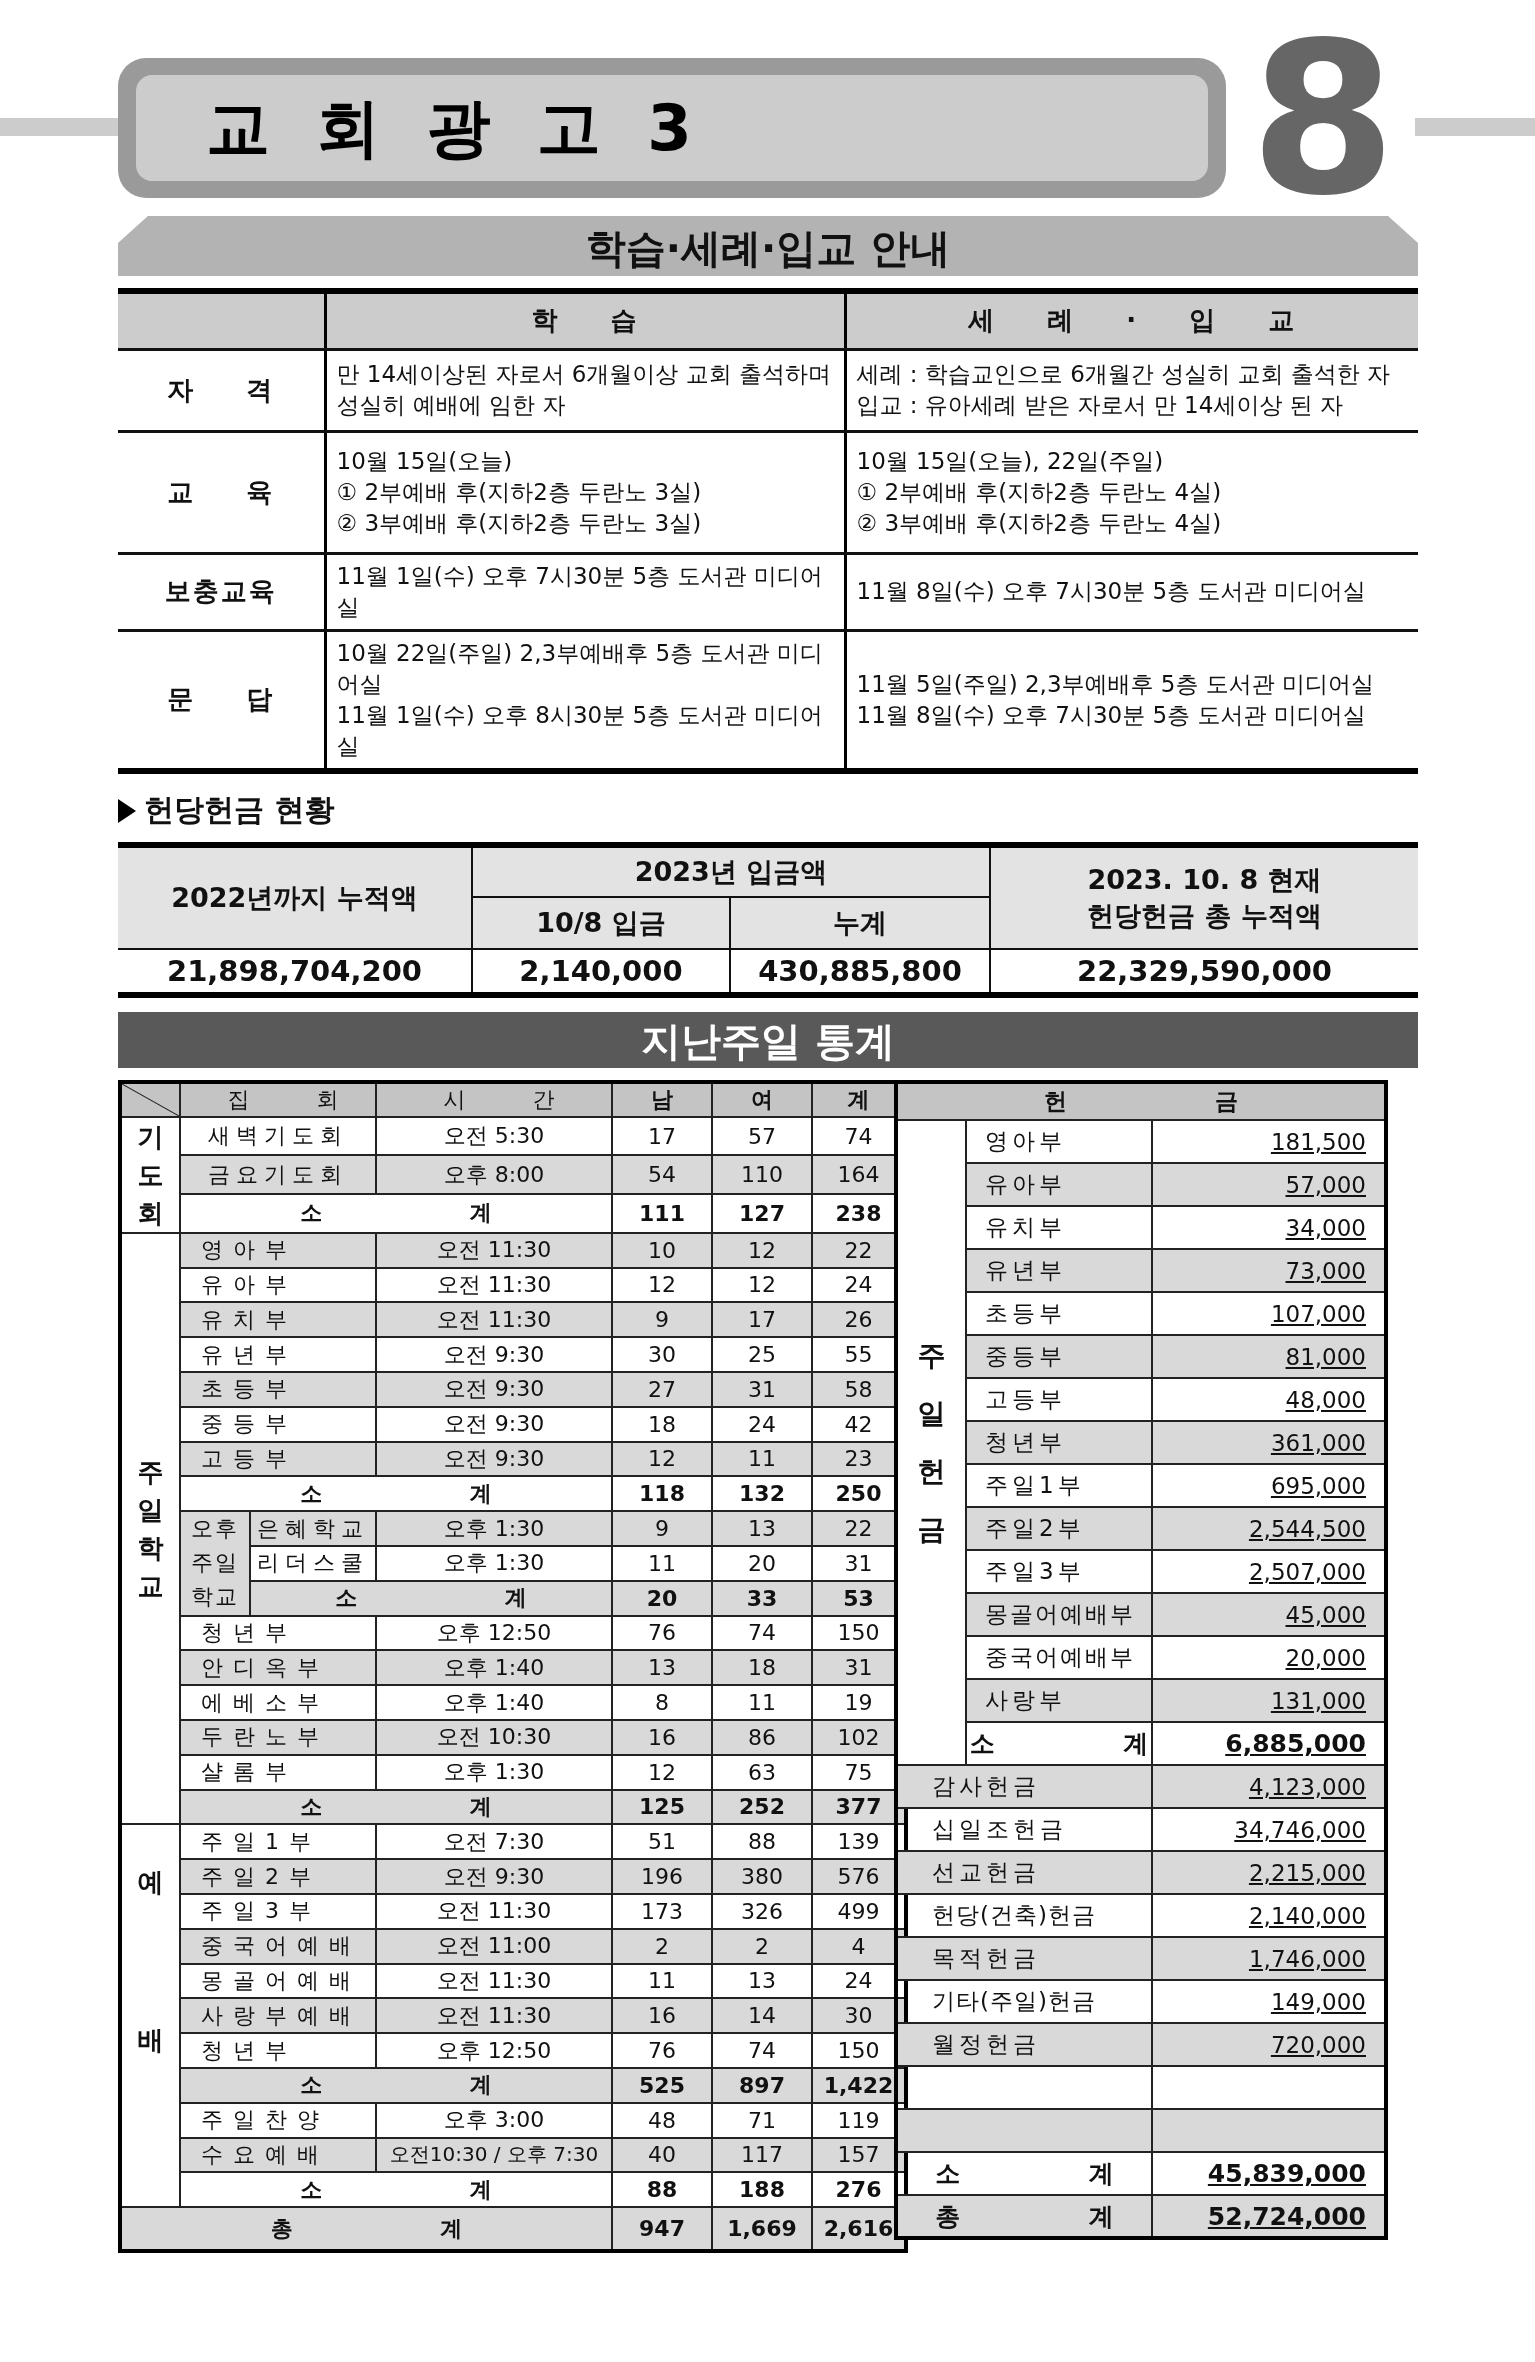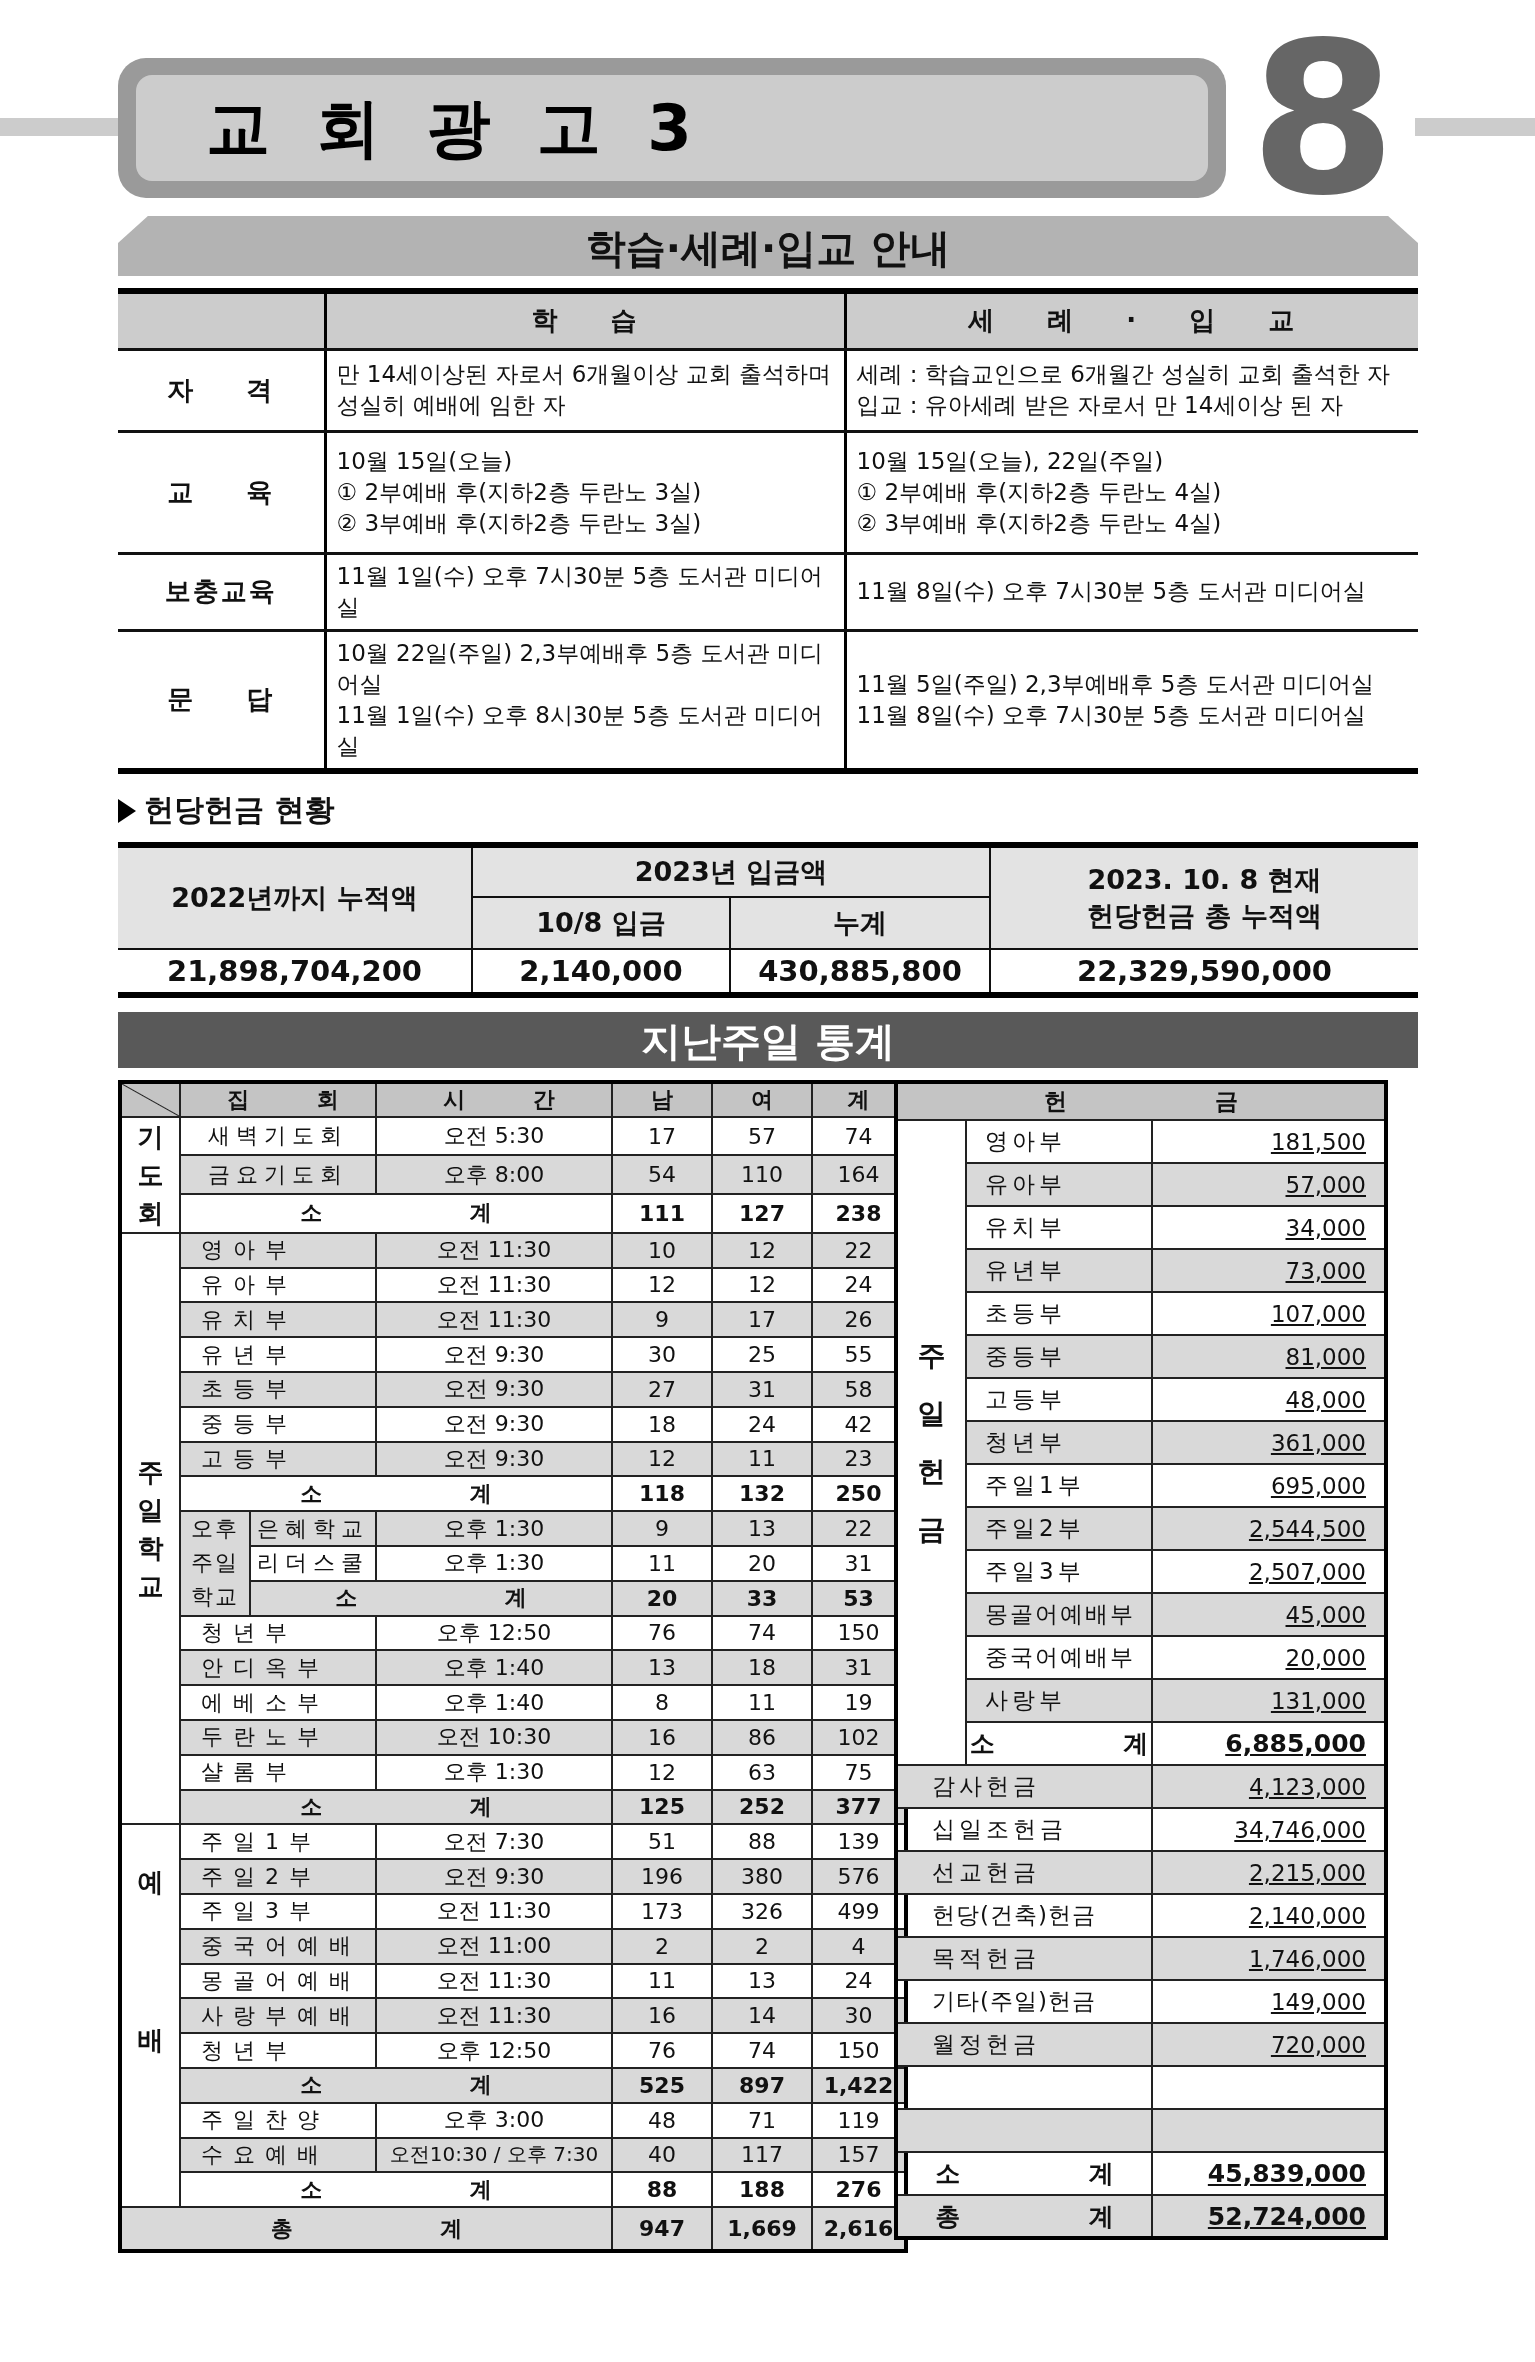--- a/index.html
+++ b/index.html
@@ -53,21 +53,21 @@
   .band2 { position: absolute; left: 118px; top: 1012px; width: 1300px; height: 56px; background: #595959; }
   .band2-title { position: absolute; left: 0; right: 0; top: 2px; text-align: center; color: #fff; font-size: 40px; font-weight: bold; }
 
   
   .t3 { left: 118px; top: 1080px; width: 790px; border: 4px solid #000; }
   .t3 td { height: 34.8px; font-size: 22px; padding: 0; border: 2px solid #222; }
   .t3 .b { font-weight: bold; }
   .t3 .grp { font-weight: bold; font-size: 26px; line-height: 38px; background: #fff; }
   .t3 .nm { letter-spacing: 10px; text-align: justify; text-align-last: justify; padding: 0 14px 0 20px; }
   .t3 .nm2 { letter-spacing: 6px; padding: 0 6px; }
-  .t3 .hd { background: #c4c4c4; font-weight: bold; letter-spacing: 30px; padding-left: 40px; }
+  .t3 .hd { background: #c4c4c4; font-weight: normal; letter-spacing: 30px; padding-left: 40px; }
   .t3 .hdn { background: #c4c4c4; font-weight: bold; }
   .t3 .sum { font-weight: bold; word-spacing: 140px; }
   .t3 .diag { background: linear-gradient(to top right, #c4c4c4 calc(50% - 1px), #222 50%, #c4c4c4 calc(50% + 1px)); }
   .t3 .pm { font-size: 22px; line-height: 34px; letter-spacing: 2px; }
 
   
   .t4 { left: 894px; top: 1080px; width: 494px; border: 4px solid #000; }
   .t4 td { height: 43px; font-size: 23px; border: 2px solid #222; padding: 0; }
   .t4 .hd { background: #c4c4c4; font-weight: bold; word-spacing: 140px; height: 38px; }
   .t4 .grp { font-weight: bold; font-size: 28px; line-height: 58px; background: #fff; }

